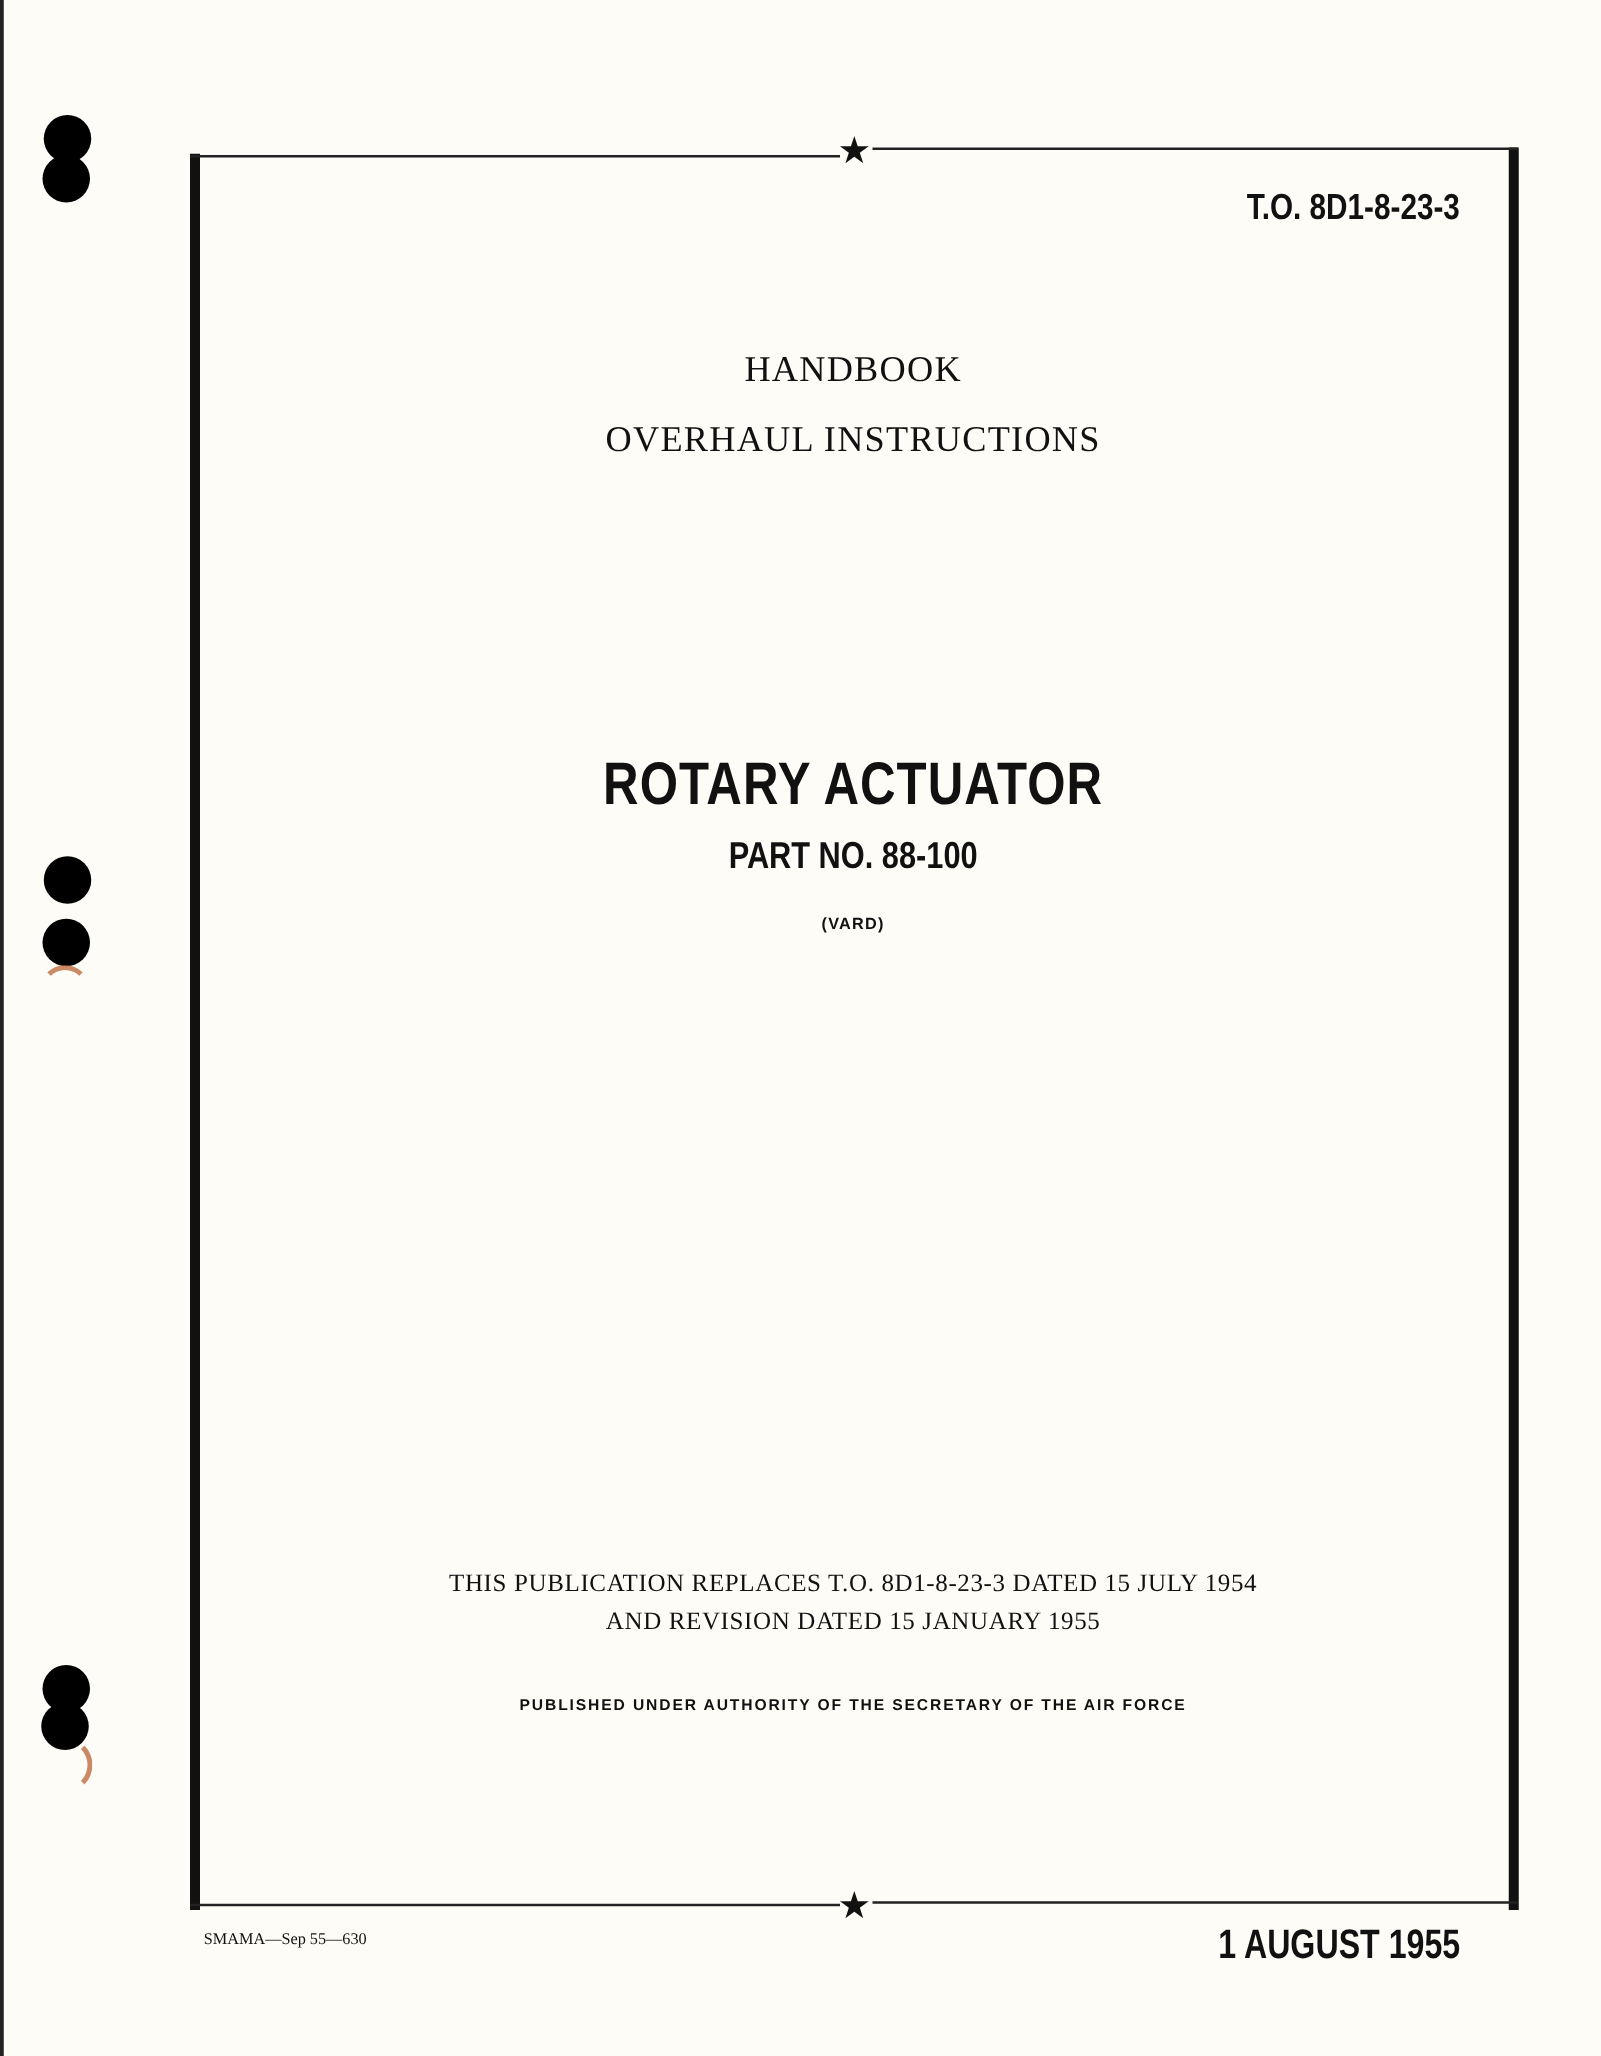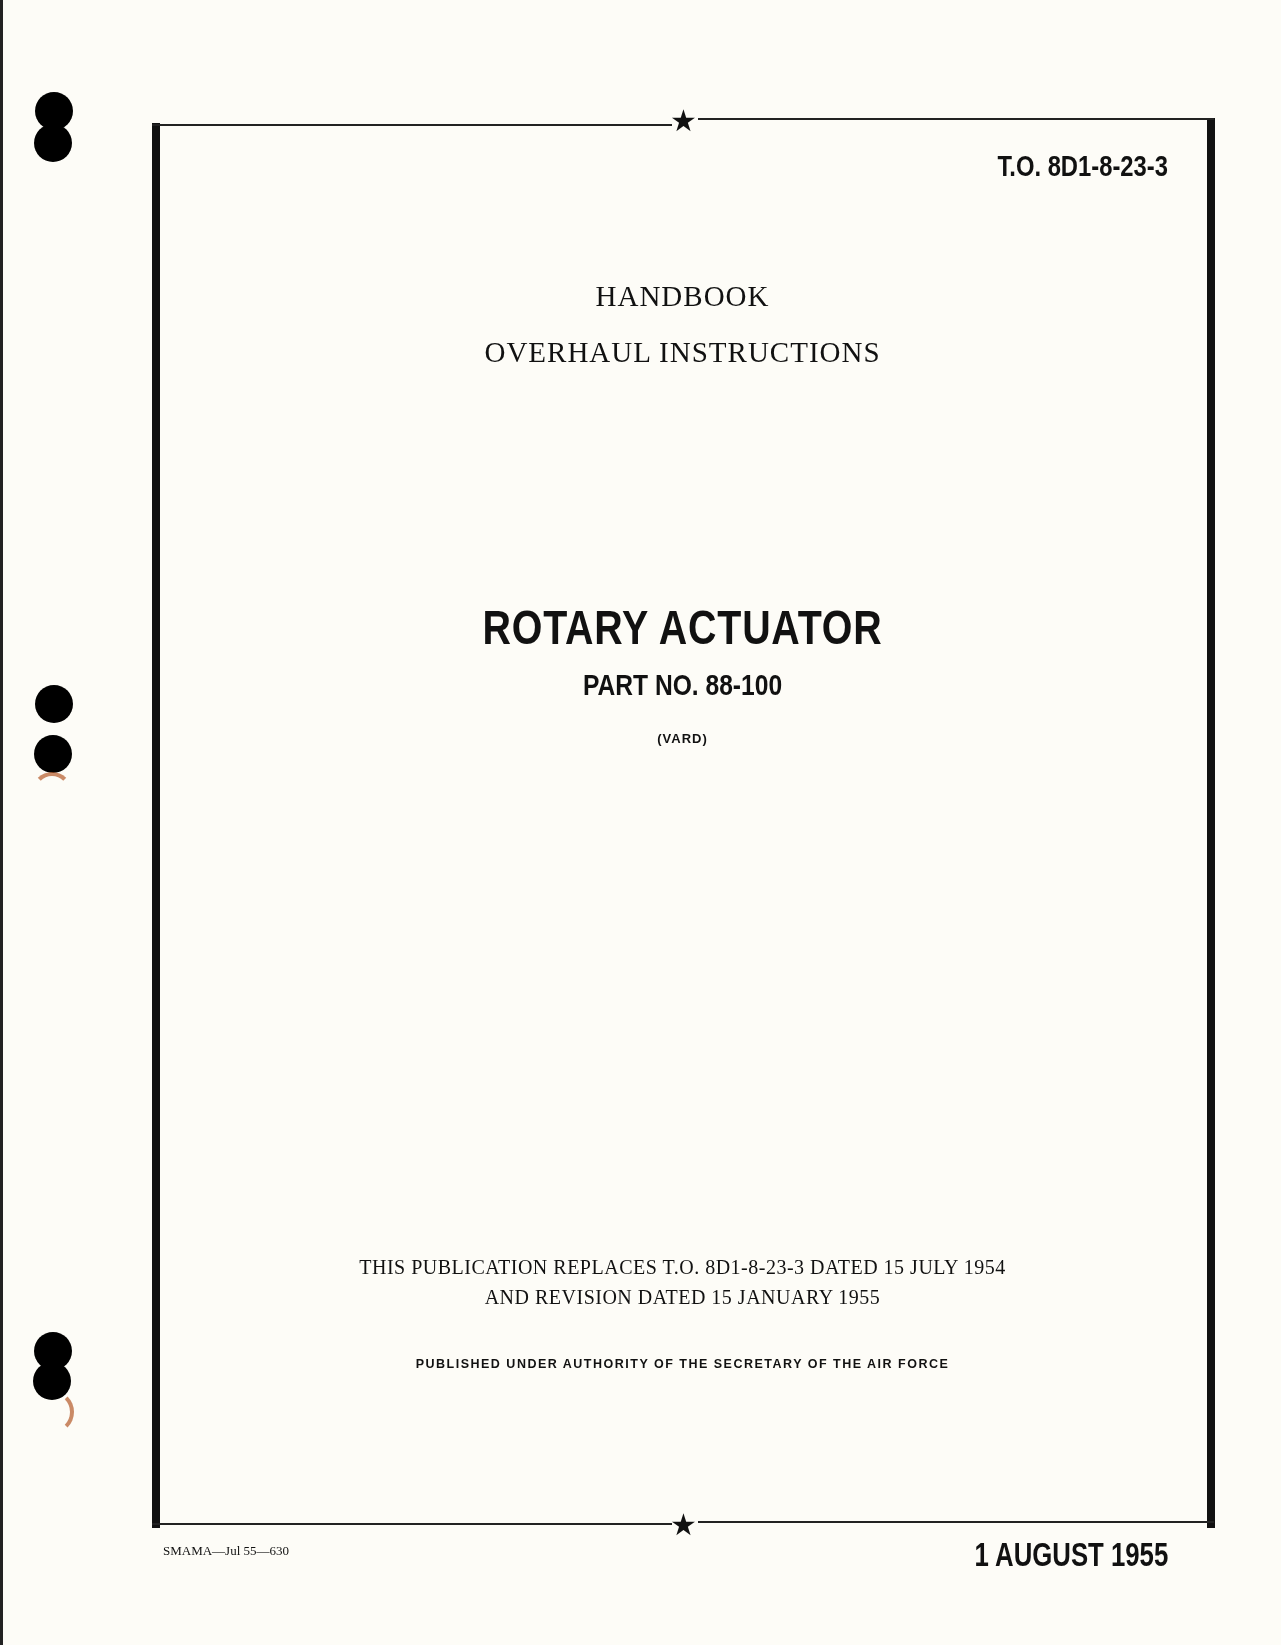--- a/index.html
+++ b/index.html
@@ -73,14 +73,14 @@
 
 <div class="center title">ROTARY ACTUATOR</div>
 <div class="center partno">PART NO. 88-100</div>
 <div class="center vard">(VARD)</div>
 
 <div class="center serif replaces1">THIS PUBLICATION REPLACES T.O. 8D1-8-23-3 DATED 15 JULY 1954</div>
 <div class="center serif replaces2">AND REVISION DATED 15 JANUARY 1955</div>
 
 <div class="center authority">PUBLISHED UNDER AUTHORITY OF THE SECRETARY OF THE AIR FORCE</div>
 
-<div class="form-code serif">SMAMA—Jul 55—630</div>
+<div class="form-code serif">SMAMA—Sep 55—630</div>
 <div class="pub-date">1 AUGUST 1955</div>
 
 </body></html>

